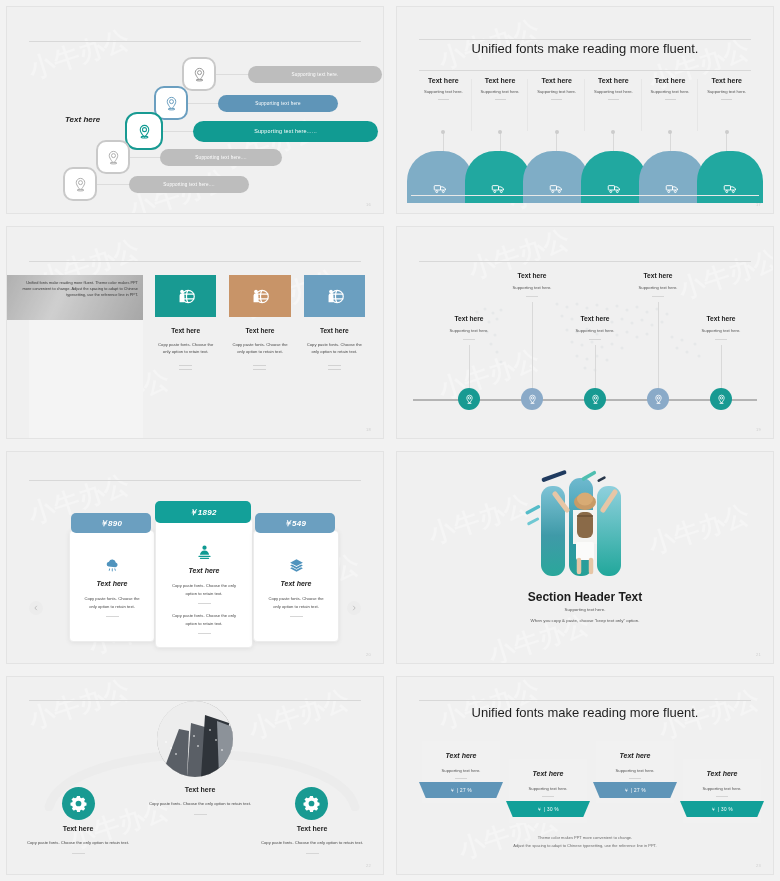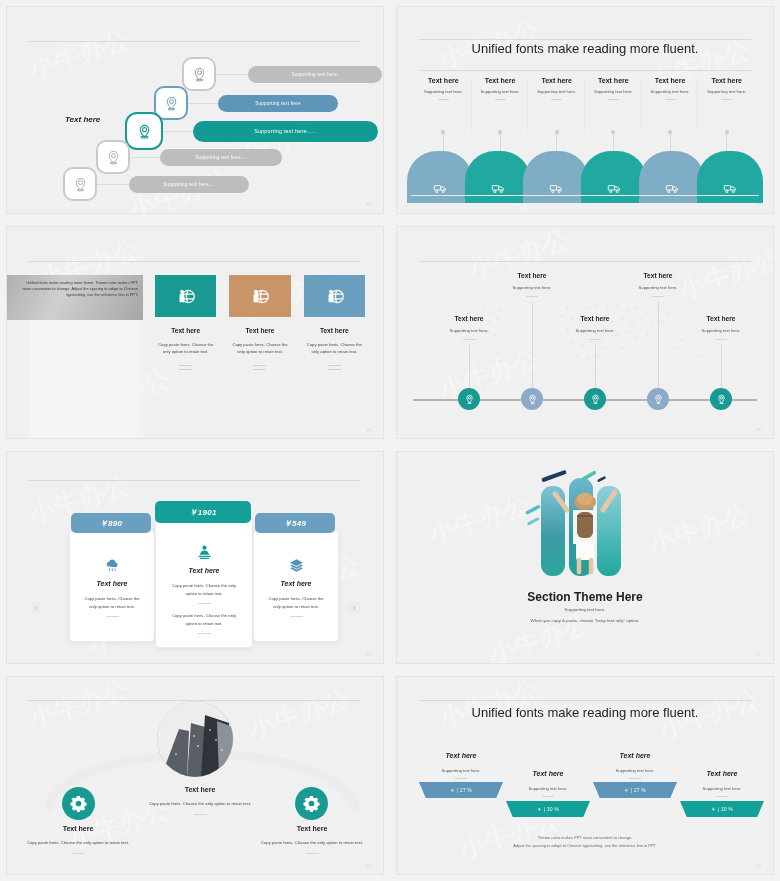--- a/index.html
+++ b/index.html
@@ -580,21 +580,21 @@
                 <rect x="3.4" y="16.6" width="17.2" height="1.9" rx=".9"></rect>
                 <rect x="5.4" y="19.4" width="13.2" height="1.6" rx=".8"></rect>
               </svg>
           </div>
           <div class="s5-h" style="margin-top:6px;">Text here</div>
           <div class="s5-b" style="margin-top:8px;padding:0 10px;">Copy paste fonts. Choose the only option to retain text.</div>
           <div class="s5-d"></div>
           <div class="s5-b" style="margin-top:8px;padding:0 10px;">Copy paste fonts. Choose the only option to retain text.</div>
           <div class="s5-d"></div>
         </div>
-        <div class="s5-head" style="left:148px;top:49px;width:96px;height:22px;background:#13a099;">￥1901</div>
+        <div class="s5-head" style="left:148px;top:49px;width:96px;height:22px;background:#13a099;">￥1892</div>
 
         <div class="s5-card" style="left:246px;top:78px;width:84px;height:110px;">
           <div style="height:26px;"></div>
           <div class="s5-ic">
             <svg viewBox="0 0 24 24" fill="#4f93bd">
                 <path d="M12 3.2 21 8l-9 4.8L3 8z"></path>
                 <path d="m3 12 9 4.8L21 12l-2.6-1.4L12 14.1 5.6 10.6z"></path>
                 <path d="m3 15.9 9 4.8 9-4.8-2.6-1.4L12 18l-6.4-3.5z"></path>
               </svg>
           </div>
@@ -658,21 +658,21 @@
             <ellipse cx="80" cy="34" rx="11" ry="8" fill="#c89b67"></ellipse>
             <ellipse cx="80" cy="31" rx="8" ry="6.5" fill="#d8ab74"></ellipse>
             <path d="M68 42h24v34H68z" fill="#f4f4f2"></path>
             <rect x="71" y="74" width="18" height="18" rx="2" fill="#fbfbfa"></rect>
             <rect x="72" y="44" width="16" height="26" rx="6" fill="#8a6a48"></rect>
             <path d="M72 48h16" stroke="#6e5236" stroke-width="1.6"></path>
             <path d="M74 92v12M86 92v12" stroke="#e7c6a6" stroke-width="4.5" stroke-linecap="round"></path>
           </g>
         </svg>
 
-        <div class="s6-h">Section Theme Here</div>
+        <div class="s6-h">Section Header Text</div>
         <div class="s6-s">Supporting text here.</div>
         <div class="s6-s2">When you copy &amp; paste, choose "keep text only" option.</div>
         <div class="pgnum">21</div>
       </div>
     </div>
 
     <div class="cell">
       <div class="slide">
         <div class="wm">
           <span style="left:20px;top:10px;">小牛办公</span>

